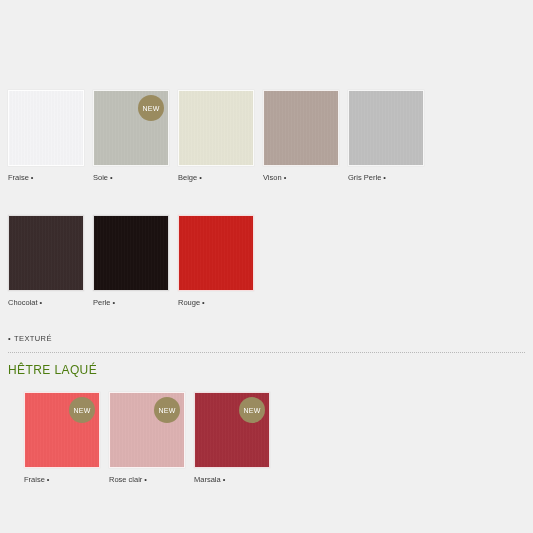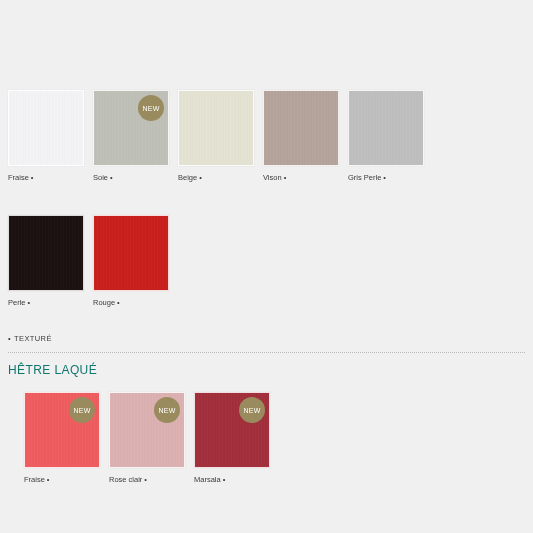--- a/index.html
+++ b/index.html
@@ -102,21 +102,21 @@
   }
   .dotted-rule {
     margin: 9px 8px 0 8px;
     border-top: 1px dotted #b9b9b9;
     height: 0;
   }
   .section-heading {
     padding-left: 8px;
     font-size: 12px;
     letter-spacing: 0.4px;
-    color: #0f766e;
+    color: #4d7c0f;
     font-family: "Liberation Sans", sans-serif;
   }
 
   
   .row-one   { position: absolute; top: 90px;  left: 0; }
   .row-two   { position: absolute; top: 215px; left: 0; }
   .texture   { position: absolute; top: 334px; left: 0; width: 533px; box-sizing: border-box; }
   .heading   { position: absolute; top: 363px; left: 0; }
   .row-three { position: absolute; top: 392px; left: 16px; }
 </style>
@@ -154,20 +154,26 @@
       <div class="swatch-cell">
         <div class="swatch-chip" style="background: rgb(191, 191, 191);">
           <div class="grain"></div>
         </div>
         <div class="swatch-label"><span>Gris Perle</span><span class="marker">•</span></div>
       </div>
     </div>
 
   <div class="swatch-row row-two">
       <div class="swatch-cell">
+        <div class="swatch-chip" style="background: rgb(58, 44, 44);">
+          <div class="grain"></div>
+        </div>
+        <div class="swatch-label"><span>Chocolat</span><span class="marker">•</span></div>
+      </div>
+      <div class="swatch-cell">
         <div class="swatch-chip" style="background: rgb(26, 17, 16);">
           <div class="grain"></div>
         </div>
         <div class="swatch-label"><span>Perle</span><span class="marker">•</span></div>
       </div>
       <div class="swatch-cell">
         <div class="swatch-chip" style="background: rgb(201, 32, 28);">
           <div class="grain"></div>
         </div>
         <div class="swatch-label"><span>Rouge</span><span class="marker">•</span></div>

